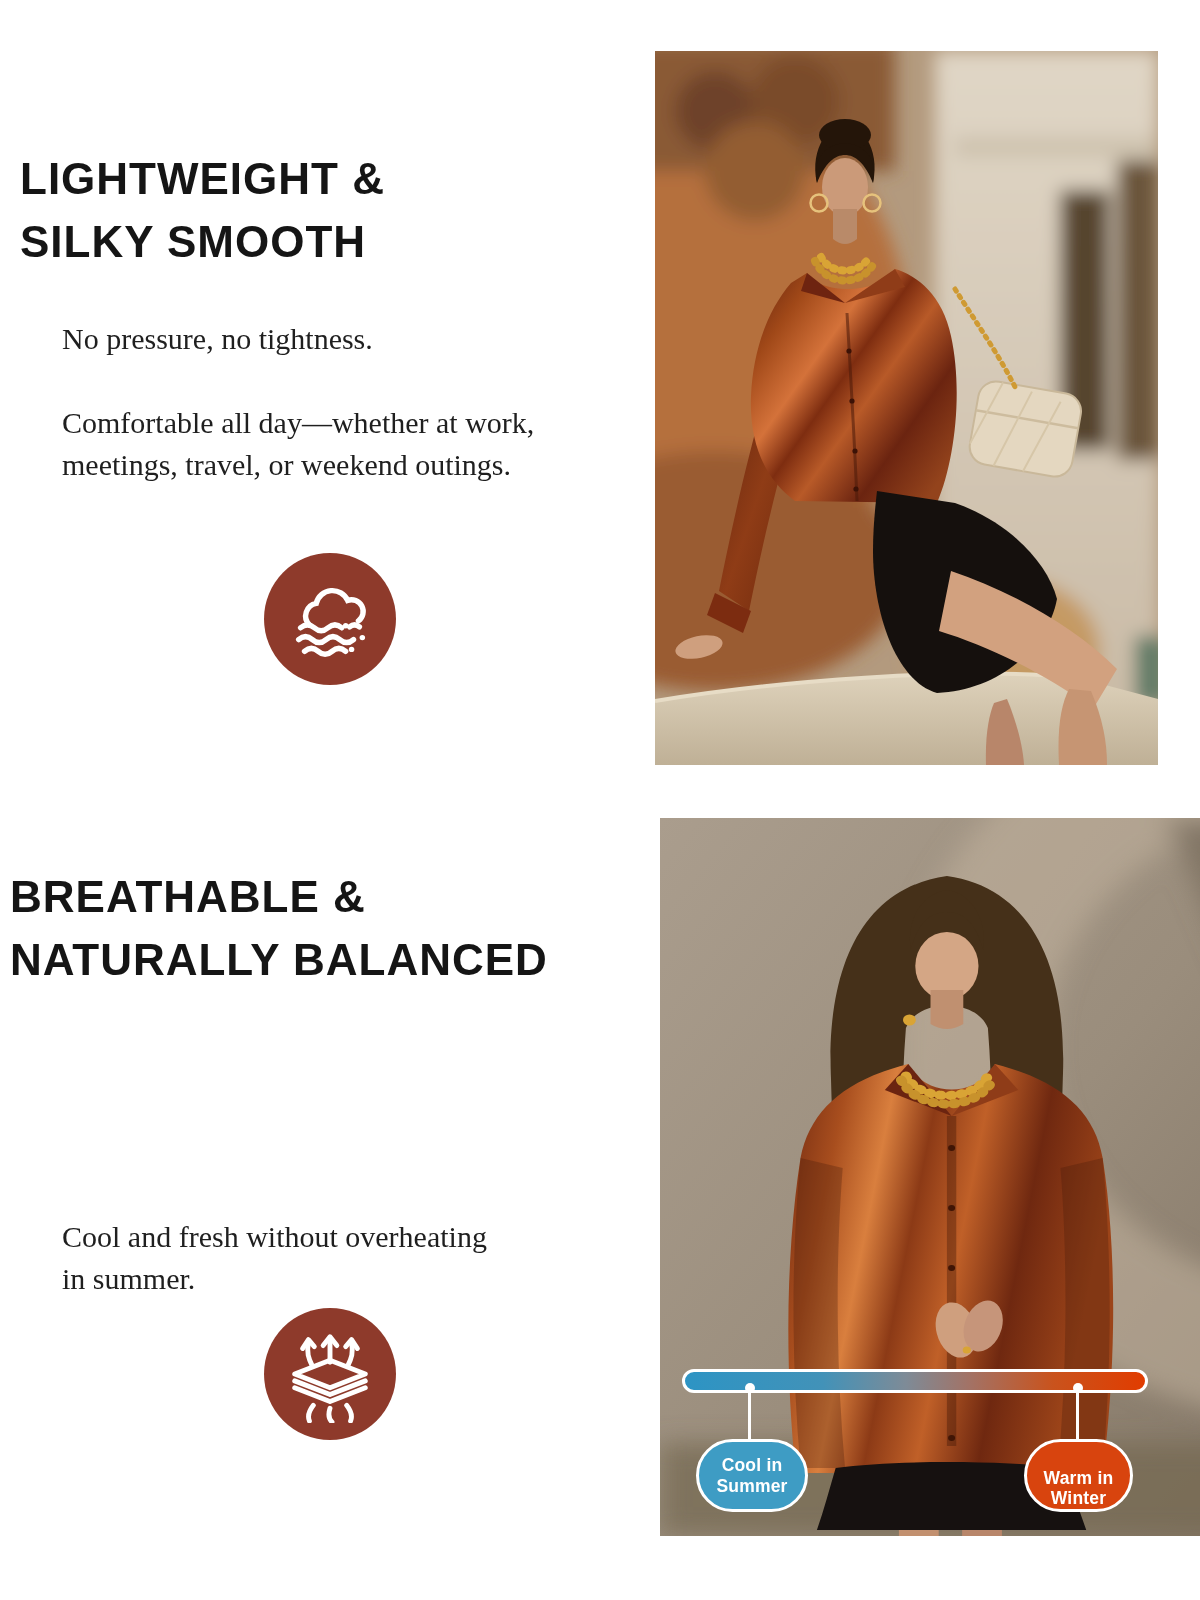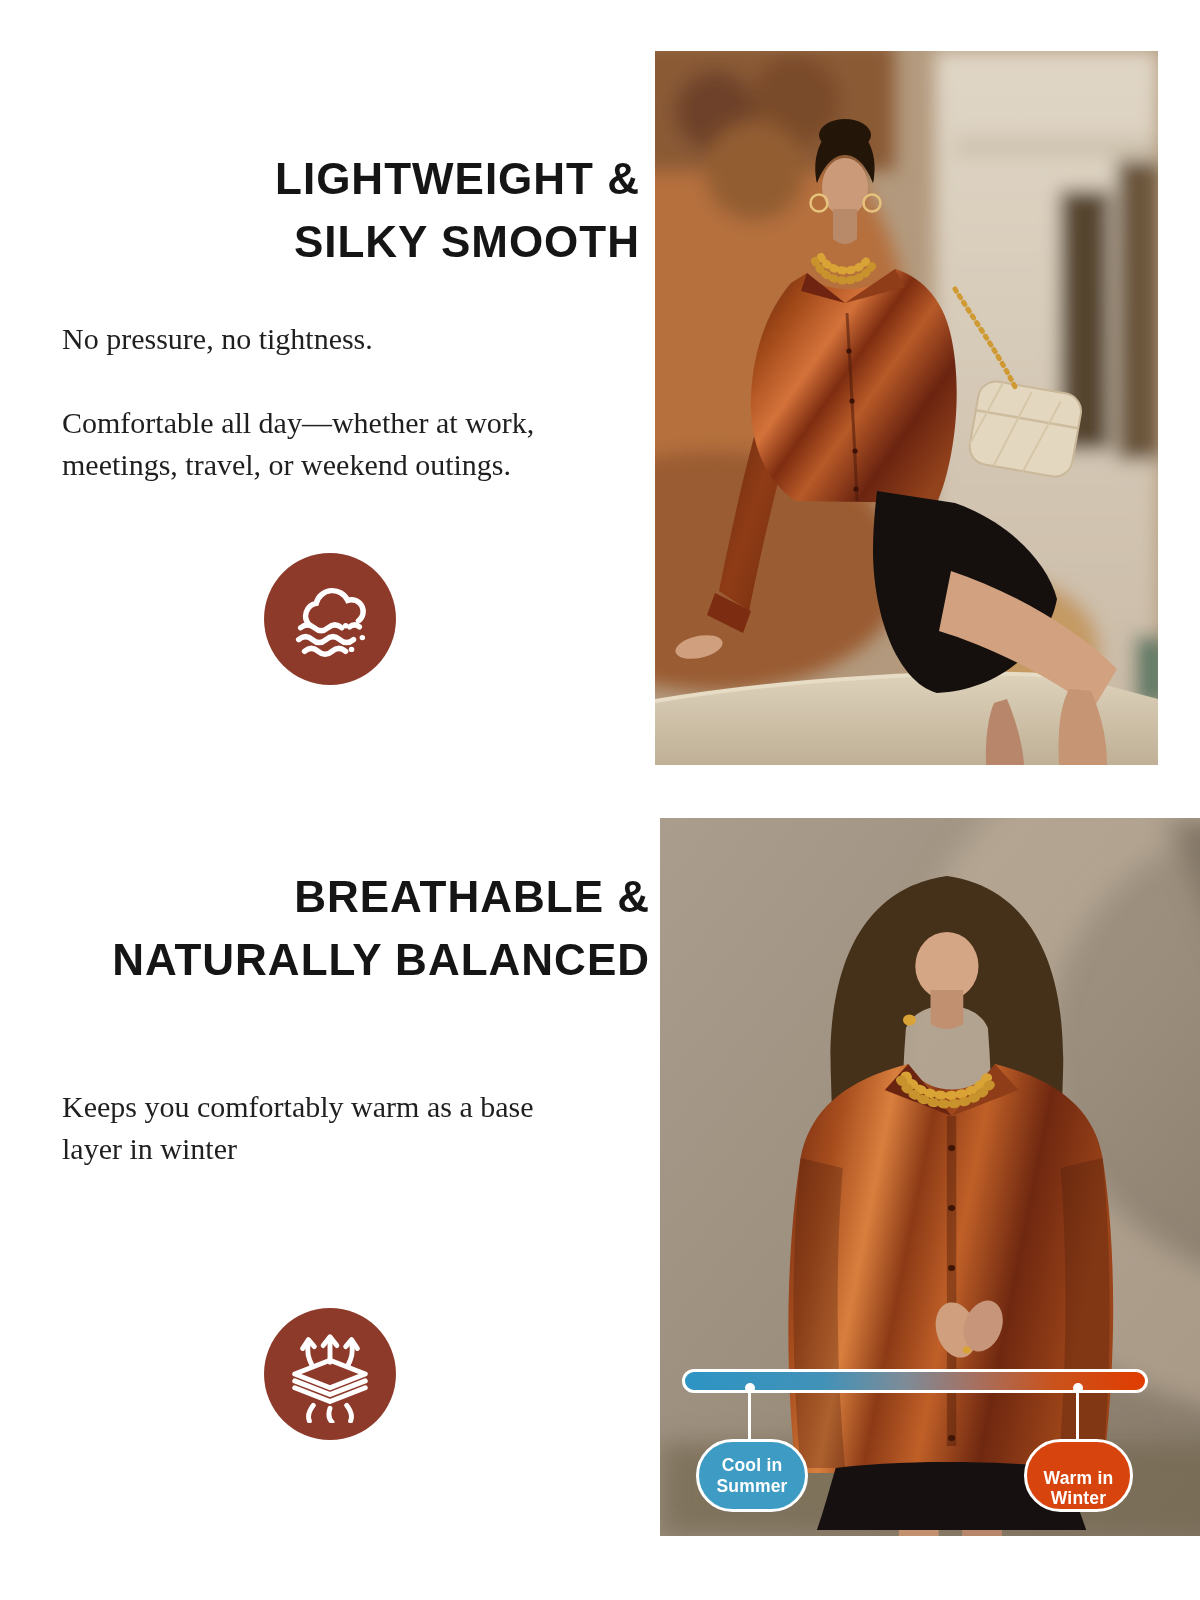--- a/index.html
+++ b/index.html
@@ -1,20 +1,20 @@
 <!DOCTYPE html>
 <html><head>
 <meta charset="utf-8">
 <style>
   html,body{margin:0;padding:0;background:#ffffff;}
   .page{position:relative;width:1200px;height:1600px;background:#ffffff;overflow:hidden;
         font-family:"Liberation Sans","DejaVu Sans",sans-serif;}
 
   
-  .heading{position:absolute;white-space:pre-line;text-align:right;font-weight:700;
+  .heading{position:absolute;white-space:pre-line;text-align:left;font-weight:700;
            font-size:44px;line-height:1.44;letter-spacing:1px;color:#151515;
            font-family:"Liberation Sans","DejaVu Sans",sans-serif;}
   #h1{left:20px;top:110px;width:620px;}
   #h2{left:10px;top:828px;width:640px;}
 
   .para{position:absolute;white-space:pre-line;left:62px;width:565px;
         font-family:"Liberation Serif","DejaVu Serif",serif;
         font-size:30px;line-height:1.4;color:#1f1f1f;}
   #p1{top:288px;}
   #p2{top:372px;}
@@ -169,22 +169,22 @@
 
       <path d="M296 520 C356 540 420 576 462 618 L438 658 C390 622 330 594 284 580 Z" fill="#d2a17f"></path>
       <path d="M436 640 C448 668 452 692 452 714 L404 714 C402 676 406 654 414 638 Z" fill="#c69573"></path>
       <path d="M352 648 C362 672 368 696 369 714 L331 714 C330 684 334 664 339 652 Z" fill="#b8866a"></path>
     </svg>
   </div>
 
   <h2 class="heading" id="h2">BREATHABLE &amp;
 NATURALLY BALANCED</h2>
 
-  <p class="para" id="p3">Keeps you comfortably warm as a base
-layer in winter</p>
+  <p class="para" id="p4">Cool and fresh without overheating
+in summer.</p>
 
   <div class="badge" id="badge2">
     <svg viewBox="0 0 100 100">
       <g fill="none" stroke="#ffffff" stroke-width="5" stroke-linecap="round" stroke-linejoin="round">
         <path d="M50 36 L86 50 L50 64 L14 50 Z"></path>
         <path d="M14 57 L50 71 L86 57"></path>
         <path d="M14 64 L50 78 L86 64"></path>
         <path d="M32 42 C28 34 26 28 28 18"></path>
         <path d="M22 24 L28 15 L34 22"></path>
         <path d="M50 38 L50 14"></path>

